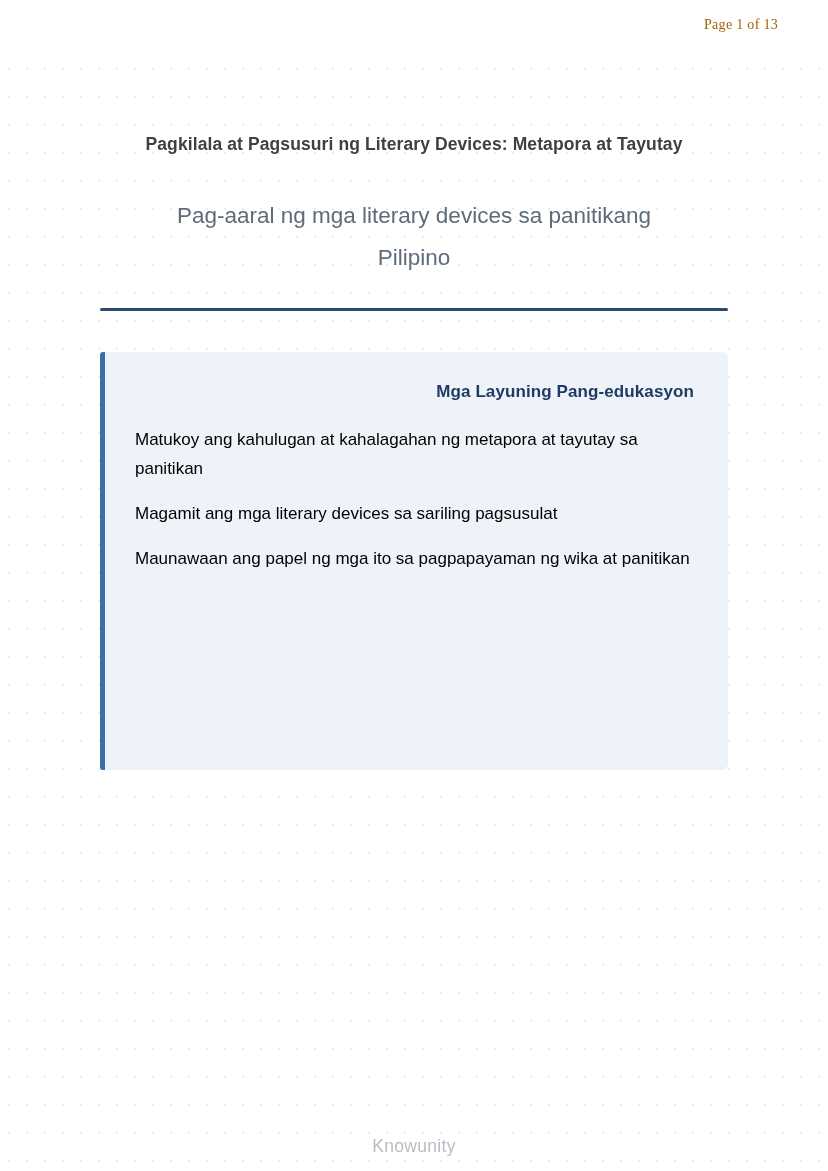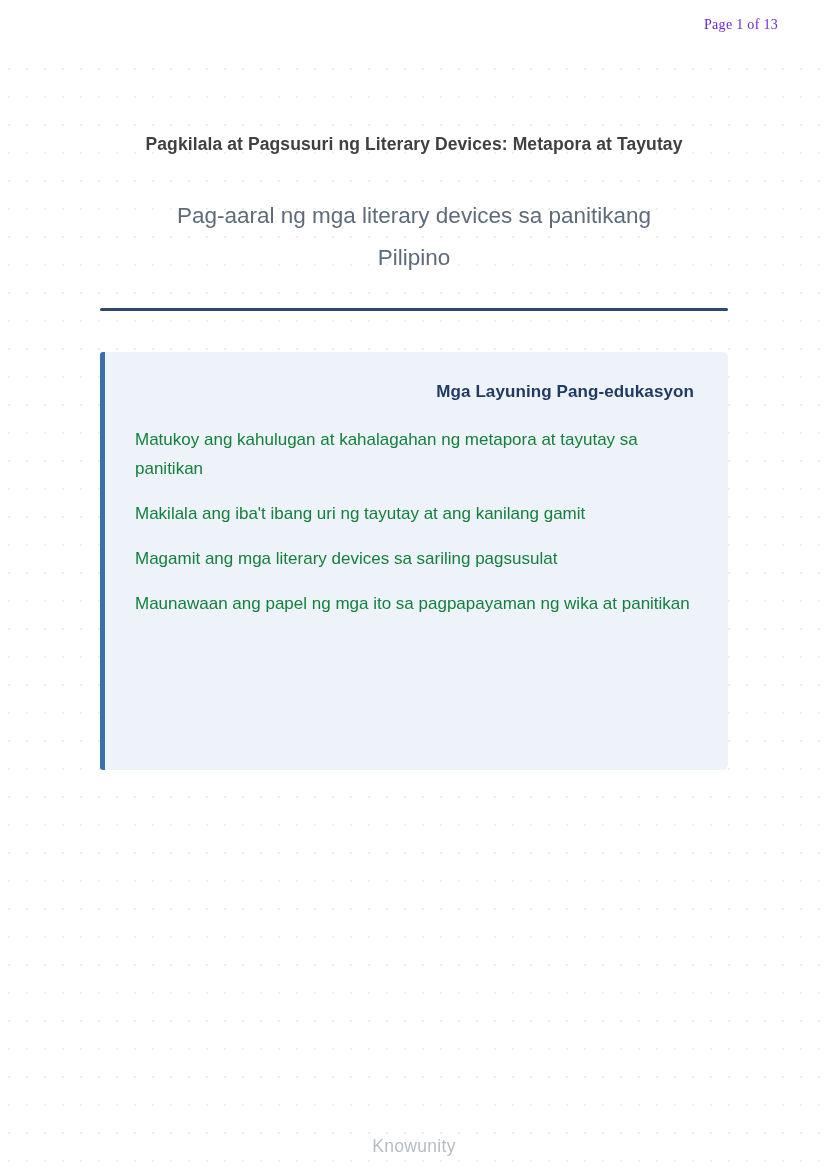--- a/index.html
+++ b/index.html
@@ -23,21 +23,21 @@
     background-image: radial-gradient(circle, rgba(140,165,190,0.20) 1.1px, rgba(0,0,0,0) 1.4px);
     background-size: 18px 28px;
     pointer-events: none;
   }
   .page-number {
     position: absolute;
     top: 17px;
     right: 50px;
     font-family: "Liberation Serif", "DejaVu Serif", serif;
     font-size: 14px;
-    color: #6d28d9;
+    color: #a16207;
     letter-spacing: 0.3px;
   }
   .doc-title {
     position: absolute;
     top: 134px;
     left: 50px;
     right: 50px;
     text-align: center;
     font-size: 17.5px;
     font-weight: 700;
@@ -78,21 +78,21 @@
   .objectives-heading {
     font-size: 17px;
     font-weight: 700;
     color: #1f3b63;
     margin-bottom: 23px;
     letter-spacing: 0.1px;
     text-align: right;
   }
   .objective-item {
     font-size: 17px;
-    color: #15803d;
+    color: #000000;
     line-height: 29px;
     margin-bottom: 16px;
     max-width: 560px;
   }
   .objective-item:last-child { margin-bottom: 5px; }
   .footer-brand {
     position: absolute;
     top: 1136px;
     left: 0;
     width: 100%;
@@ -113,19 +113,18 @@
   <h1 class="doc-title">Pagkilala at Pagsusuri ng Literary Devices: Metapora at Tayutay</h1>
 
   <h2 class="doc-subtitle">Pag-aaral ng mga literary devices sa panitikang Pilipino</h2>
 
   <div class="divider"></div>
 
   <div class="objectives-box">
     <div class="objectives-heading">Mga Layuning Pang-edukasyon</div>
 
     <p class="objective-item">Matukoy ang kahulugan at kahalagahan ng metapora at tayutay sa panitikan</p>
-    <p class="objective-item">Makilala ang iba't ibang uri ng tayutay at ang kanilang gamit</p>
     <p class="objective-item">Magamit ang mga literary devices sa sariling pagsusulat</p>
     <p class="objective-item">Maunawaan ang papel ng mga ito sa pagpapayaman ng wika at panitikan</p>
   </div>
 
   <div class="footer-brand">Knowunity</div>
 </div>
 
 </body></html>

